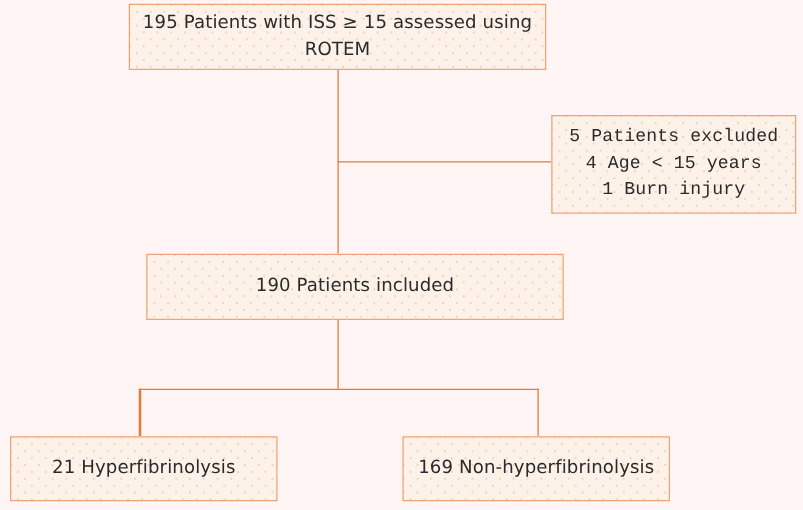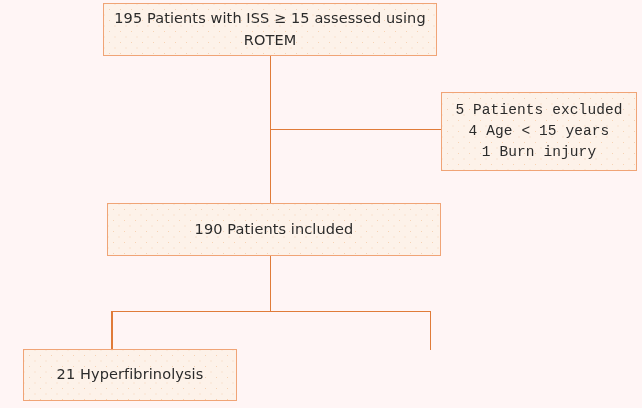--- a/index.html
+++ b/index.html
@@ -42,22 +42,22 @@
     z-index: 2;
   }
   .node .txt {
     padding: 0 8px;
     white-space: pre-line;
   }
 
   
   #node-enrolled  { left: 103px; top: 3px;   width: 334px; height: 53px; }
   #node-excluded  { left: 441px; top: 92px;  width: 196px; height: 79px; font-family: Liberation Mono, monospace; }
-  #node-included  { left: 107px; top: 203px; width: 334px; height: 53px; }
-  #node-hyper     { left: 23px;   top: 349px; width: 214px; height: 52px; }
+  #node-included  { left: 117px; top: 203px; width: 334px; height: 53px; }
+  #node-hyper     { left: 8px;   top: 349px; width: 214px; height: 52px; }
   #node-nonhyper  { left: 322px; top: 349px; width: 214px; height: 52px; }
 
   
   .conn {
     position: absolute;
     background-color: #e07b39;
     z-index: 1;
   }
   .conn.v { width: 1.6px; }
   .conn.h { height: 1.6px; }
@@ -98,14 +98,17 @@
   </div>
 
   <div class="node" id="node-included">
     <span class="txt">190 Patients included</span>
   </div>
 
   <div class="node" id="node-hyper">
     <span class="txt">21 Hyperfibrinolysis</span>
   </div>
 
+  <div class="node" id="node-nonhyper">
+    <span class="txt">169 Non-hyperfibrinolysis</span>
+  </div>
 
 </div>
 
 </body></html>

